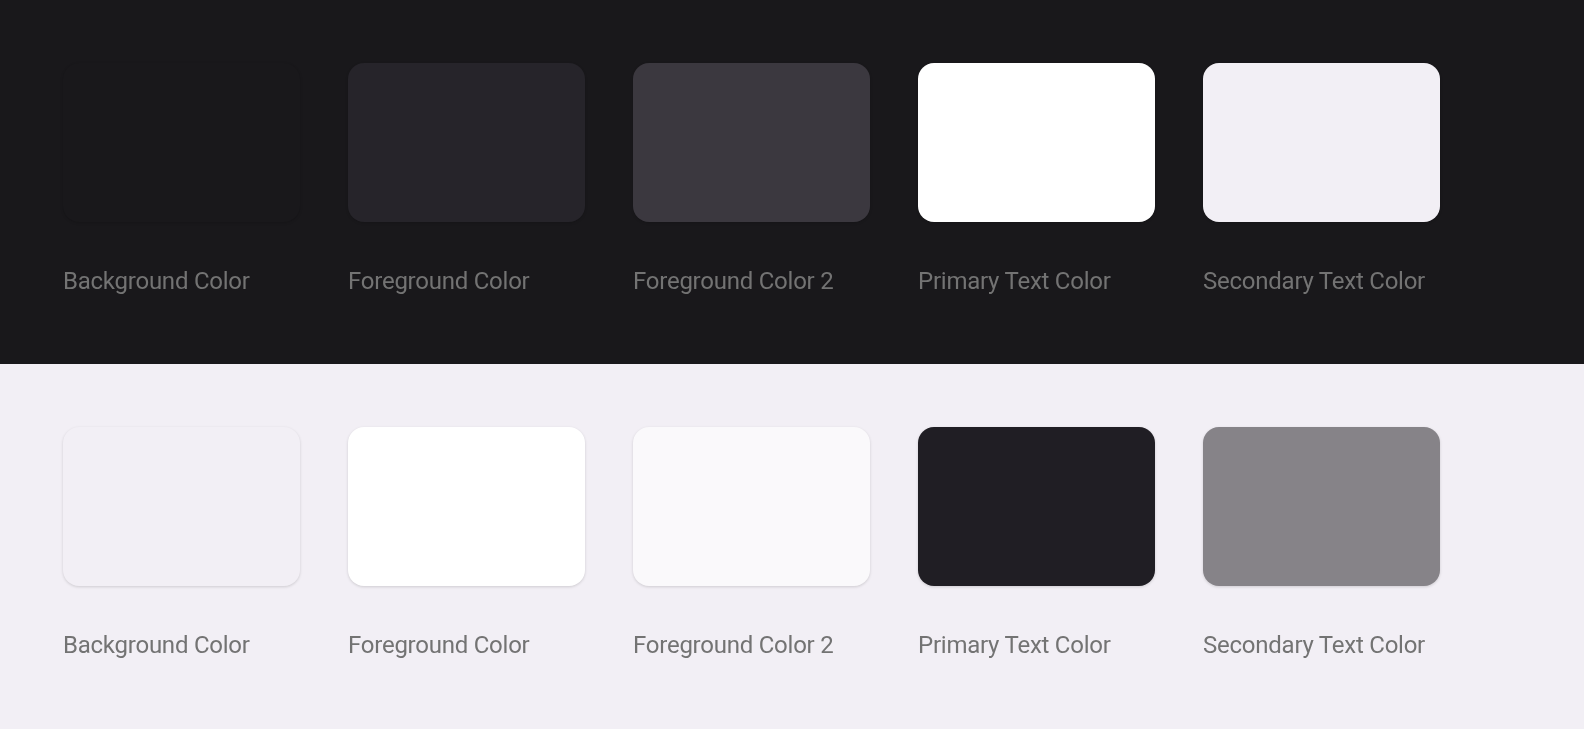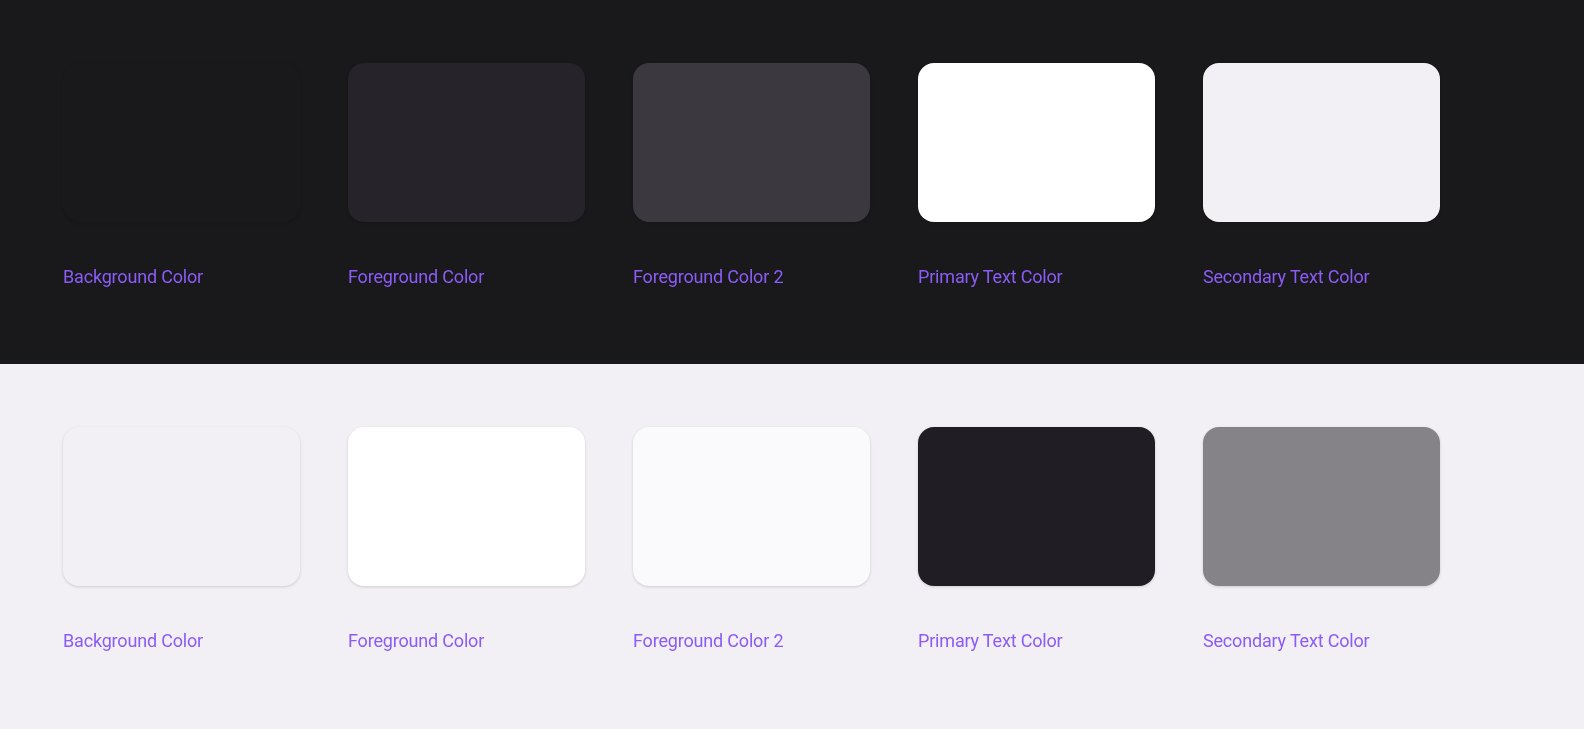--- a/index.html
+++ b/index.html
@@ -32,23 +32,23 @@
       width: 237px;
     }
     .swatch {
       width: 237px;
       height: 159px;
       border-radius: 16px;
       box-shadow: 0 1px 3px rgba(0,0,0,0.15);
       margin-bottom: 41px;
     }
     .swatch-label {
-      font-size: 18px;
+      font-size: 24px;
       line-height: 1.55;
-      color: #8b5cf6;
+      color: #737373;
       font-weight: 400;
       letter-spacing: -0.01em;
     }
   </style>
 </head>
 <body>
 
 <section class="palette-section dark">
   <div class="swatch-item">
     <div class="swatch" style="background-color:#19181b;"></div>

